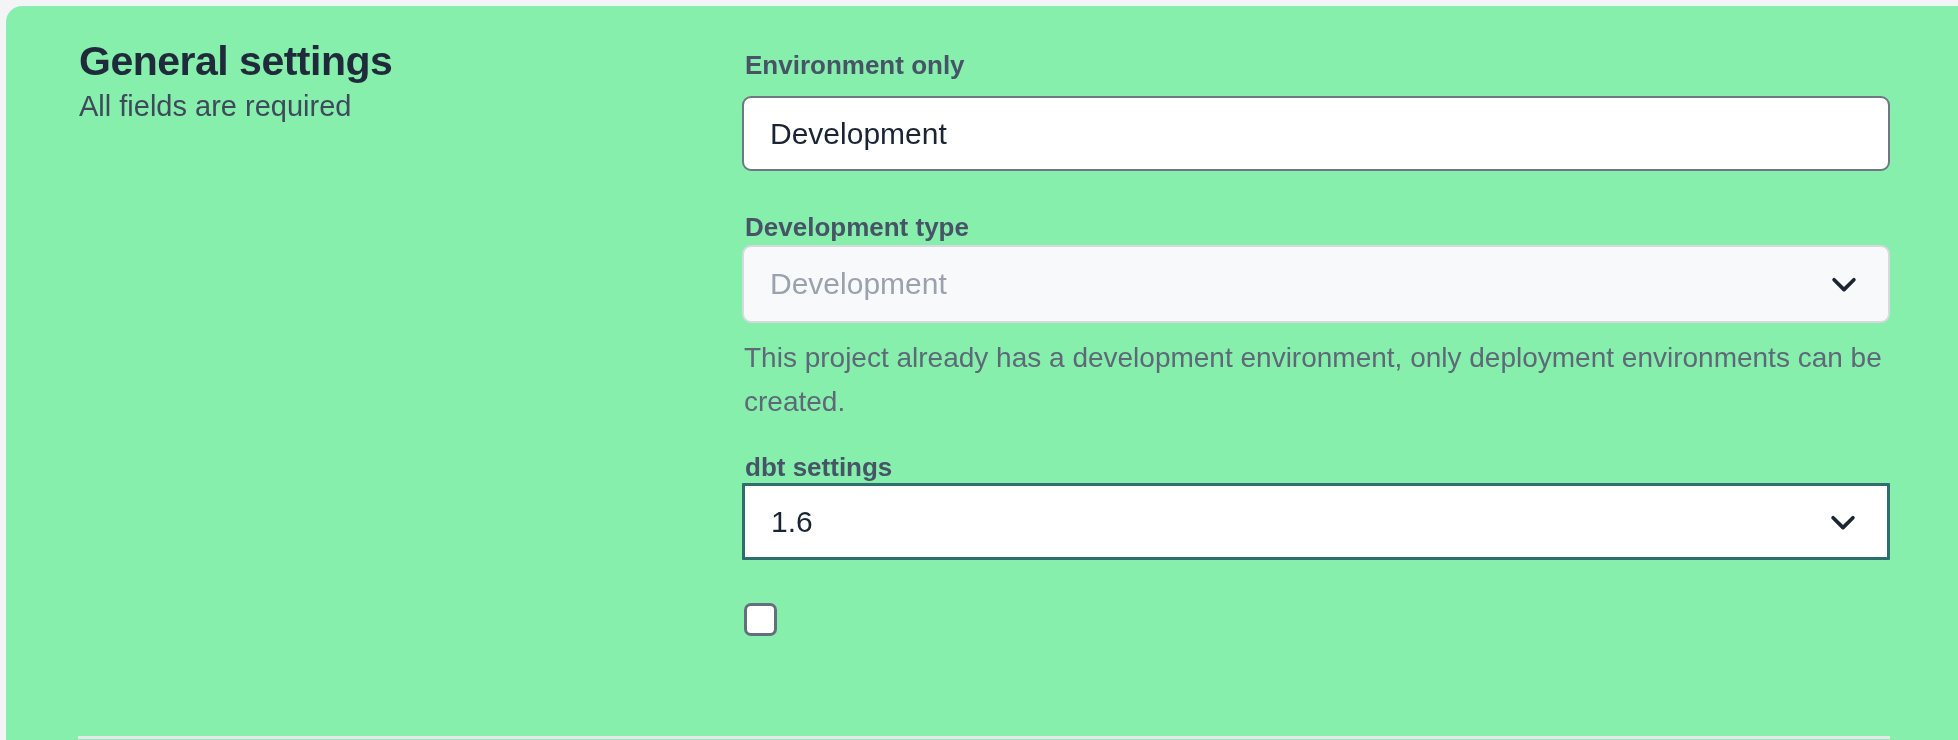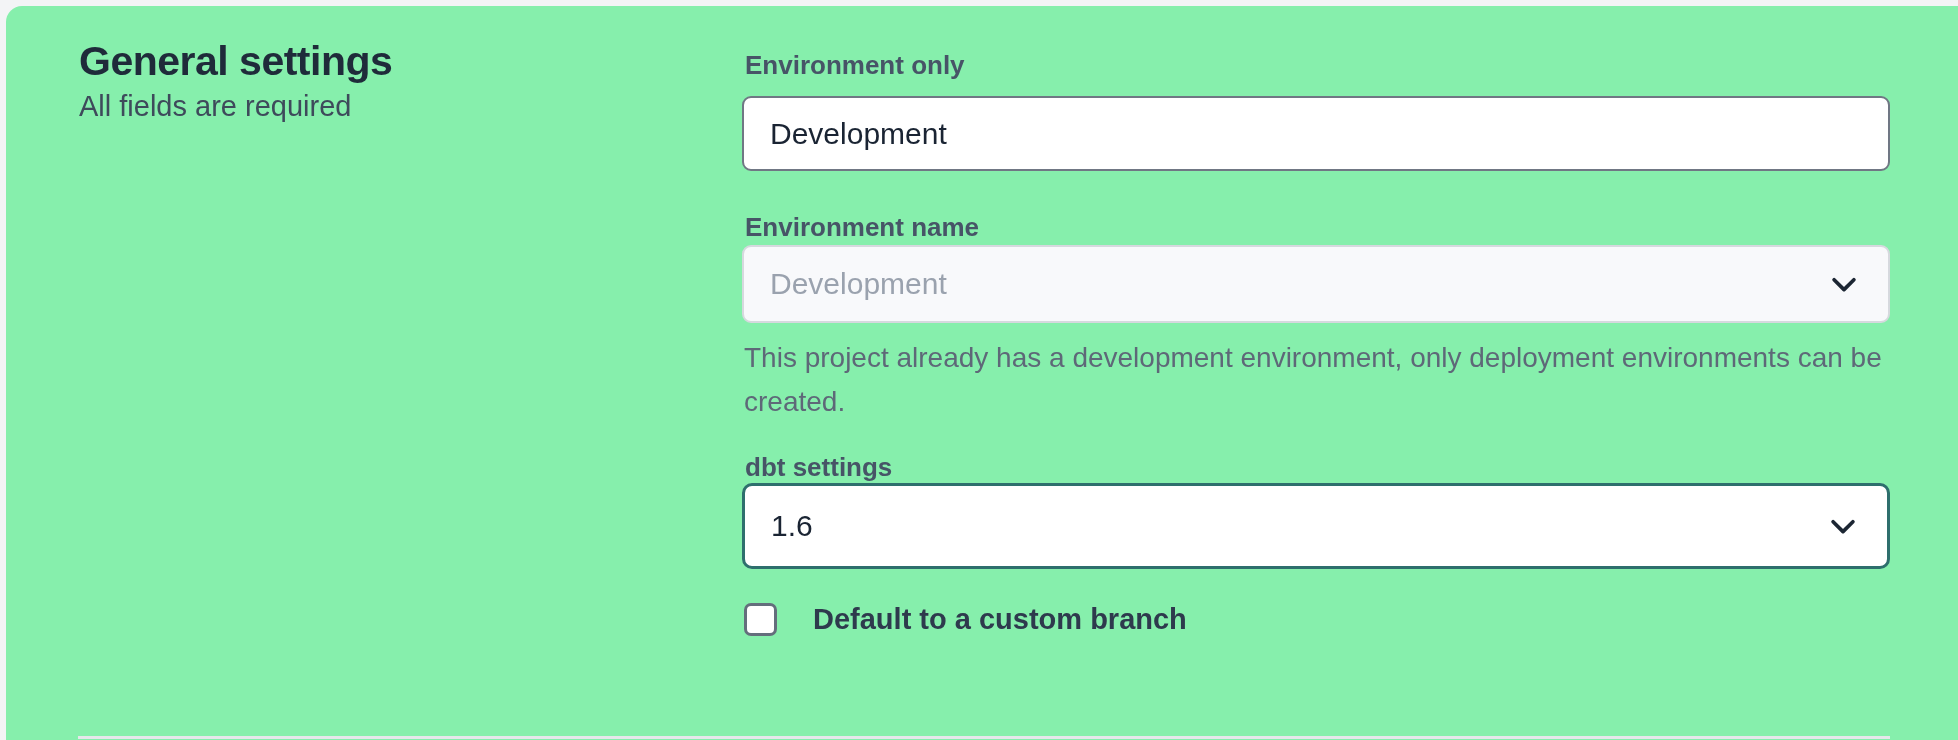--- a/index.html
+++ b/index.html
@@ -72,24 +72,24 @@
   }
   .select-env-type {
     top: 239px;
     background: #f8f9fb;
     border: 2px solid #d6d9de;
     color: #9aa2ae;
     cursor: default;
   }
   .select-dbt-version {
     top: 477px;
-    height: 86px;
+    height: 77px;
     background: #ffffff;
     border: 3px solid #2e6f6d;
-    border-radius: 10px;
+    border-radius: 1px;
     color: #1a2433;
   }
   .chevron {
     position: absolute;
     right: 26px;
     top: 50%;
     transform: translateY(-50%);
     width: 36px; height: 36px;
     display: flex; align-items: center; justify-content: center;
   }
@@ -134,21 +134,21 @@
 <div class="card">
 
   <h1 class="page-title">General settings</h1>
   <div class="page-subtitle">All fields are required</div>
 
   <div class="form-col">
 
     <label class="field-label label-env-name">Environment only</label>
     <input class="text-input" type="text" value="Development" style="">
 
-    <label class="field-label label-env-type">Environment name</label>
+    <label class="field-label label-env-type">Development type</label>
     <div class="select-box select-env-type">
       <span>Development</span>
       <span class="chevron">
         <svg width="34" height="34" viewBox="0 0 24 24" fill="none">
           <path d="M5 9 L12 16 L19 9" stroke="#1c2633" stroke-width="2.6" stroke-linecap="round" stroke-linejoin="round"></path>
         </svg>
       </span>
     </div>
 
     <div class="help-text">This project already has a development environment, only deployment environments can be created.</div>
@@ -158,20 +158,19 @@
       <span>1.6</span>
       <span class="chevron">
         <svg width="34" height="34" viewBox="0 0 24 24" fill="none">
           <path d="M5 9 L12 16 L19 9" stroke="#1c2633" stroke-width="2.6" stroke-linecap="round" stroke-linejoin="round"></path>
         </svg>
       </span>
     </div>
 
     <div class="checkbox-row">
       <span class="checkbox"></span>
-      <span class="checkbox-label">Default to a custom branch</span>
     </div>
 
   </div>
 
   <div class="divider"></div>
 
 </div>
 
 </body></html>

